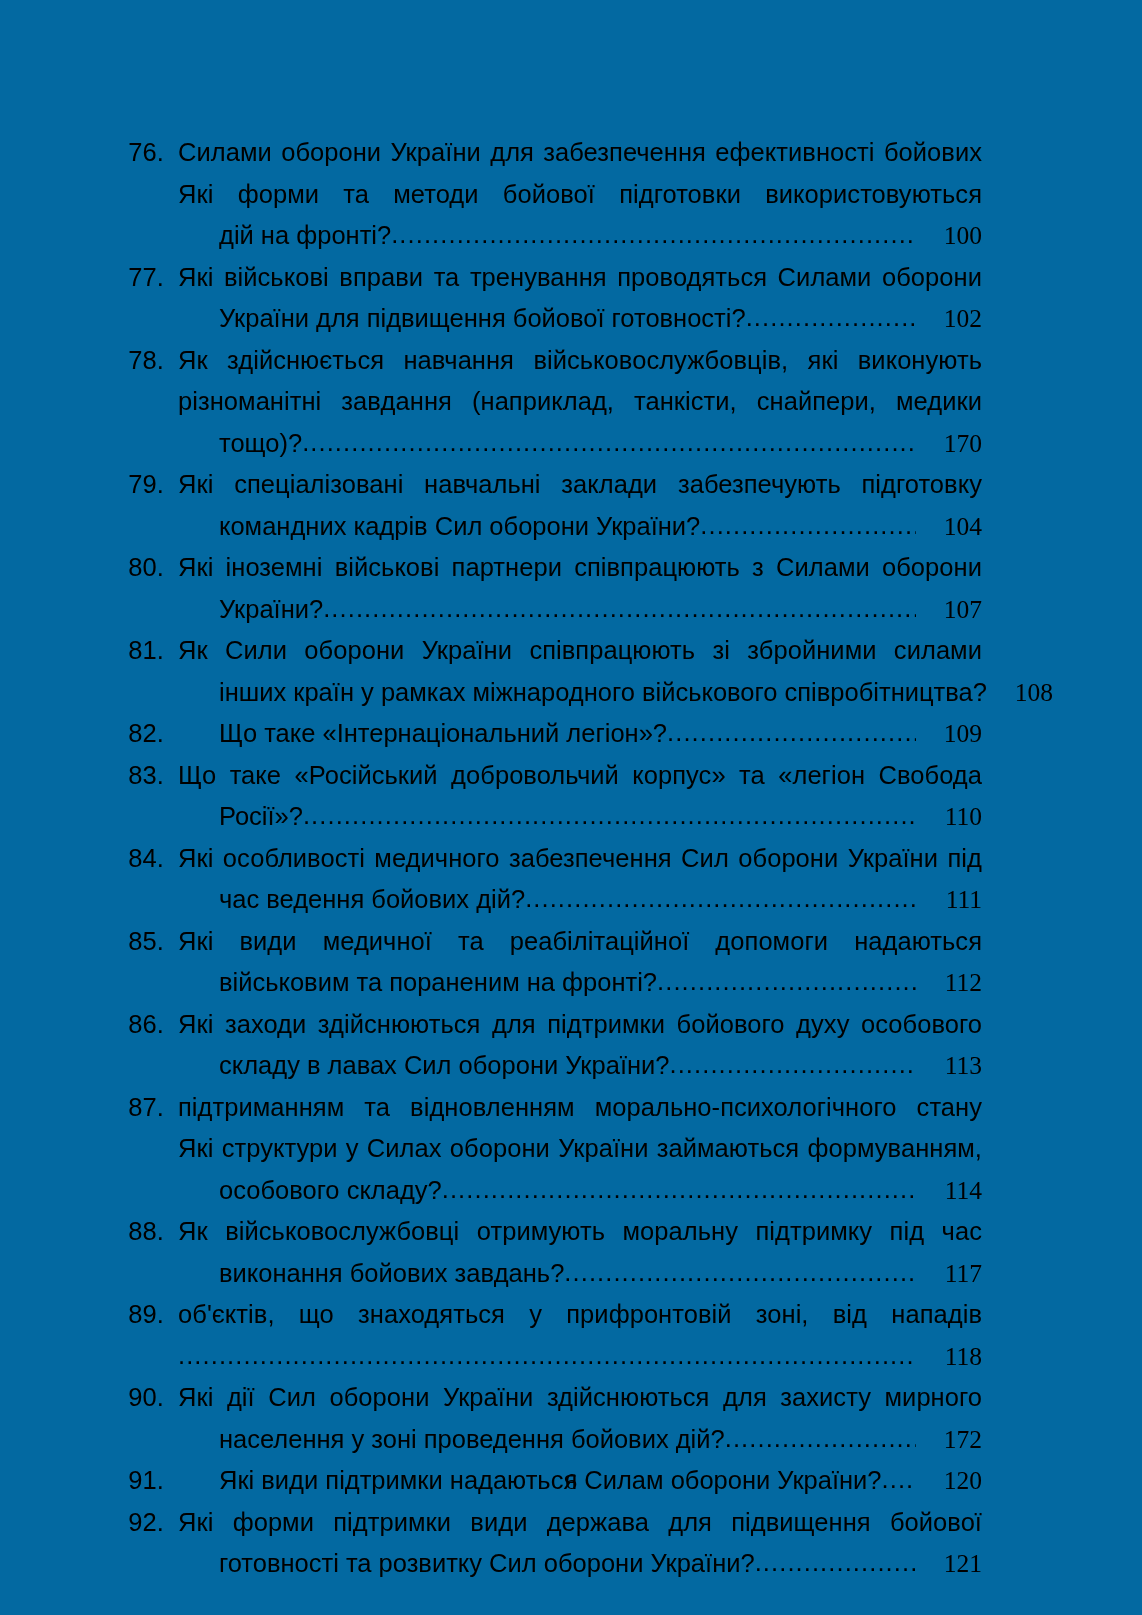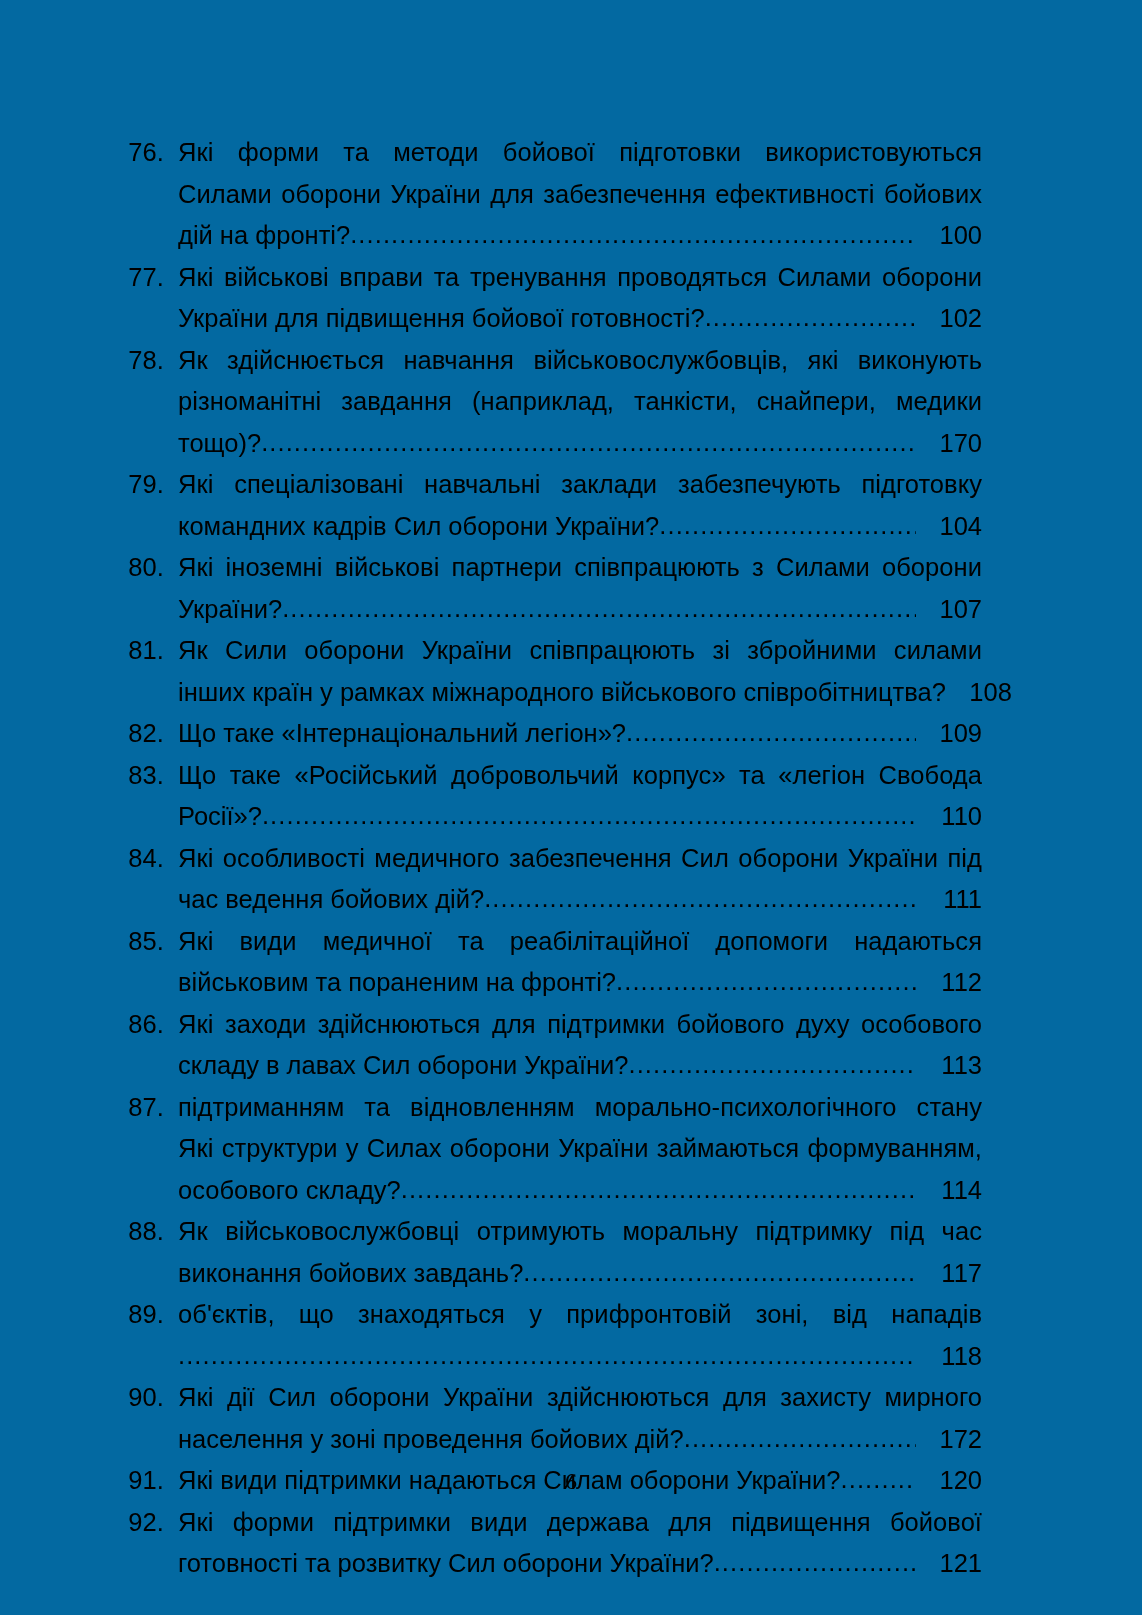--- a/index.html
+++ b/index.html
@@ -57,39 +57,41 @@
   
   .toc-lastline {
     display: flex;
     align-items: baseline;
     font-size: 25.5px;
     line-height: 41.5px;
   }
   .lastline-text {
     flex: 0 0 auto;
     white-space: pre;
+    margin-left: 41px;
   }
   .leader {
     flex: 1 1 auto;
     overflow: hidden;
     white-space: nowrap;
     color: #000;
     font-size: 25.5px;
     letter-spacing: 1.1px;
     margin: 0 2px 0 0;
     position: relative;
     top: -1px;
   }
   .pageno {
     flex: 0 0 auto;
     text-align: right;
     min-width: 56px;
     font-size: 25.5px;
     white-space: nowrap;
     padding-left: 8px;
+    font-family: Liberation Serif, serif;
   }
   
   .just-block {
     text-align: justify;
     text-align-last: justify;
   }
   .footer {
     position: absolute;
     left: 0;
     top: 1468px;
@@ -101,22 +103,22 @@
 </style>
 </head>
 <body>
 
 <div class="page">
 
   <div class="toc" id="toc-root">
       <div class="toc-entry">
         <div class="toc-num">76.</div>
         <div class="toc-body">
+          <div class="toc-text just-block">Силами оборони України для забезпечення ефективності бойових</div>
           <div class="toc-text just-block">Які  форми  та  методи  бойової  підготовки  використовуються</div>
-          <div class="toc-text just-block">Силами оборони України для забезпечення ефективності бойових</div>
           <div class="toc-lastline">
             <span class="lastline-text">дій на фронті?</span>
             <span class="leader" aria-hidden="true">...........................................................................................................................................</span>
             <span class="pageno">100</span>
           </div>
         </div>
       </div>
       <div class="toc-entry">
         <div class="toc-num">77.</div>
         <div class="toc-body">

